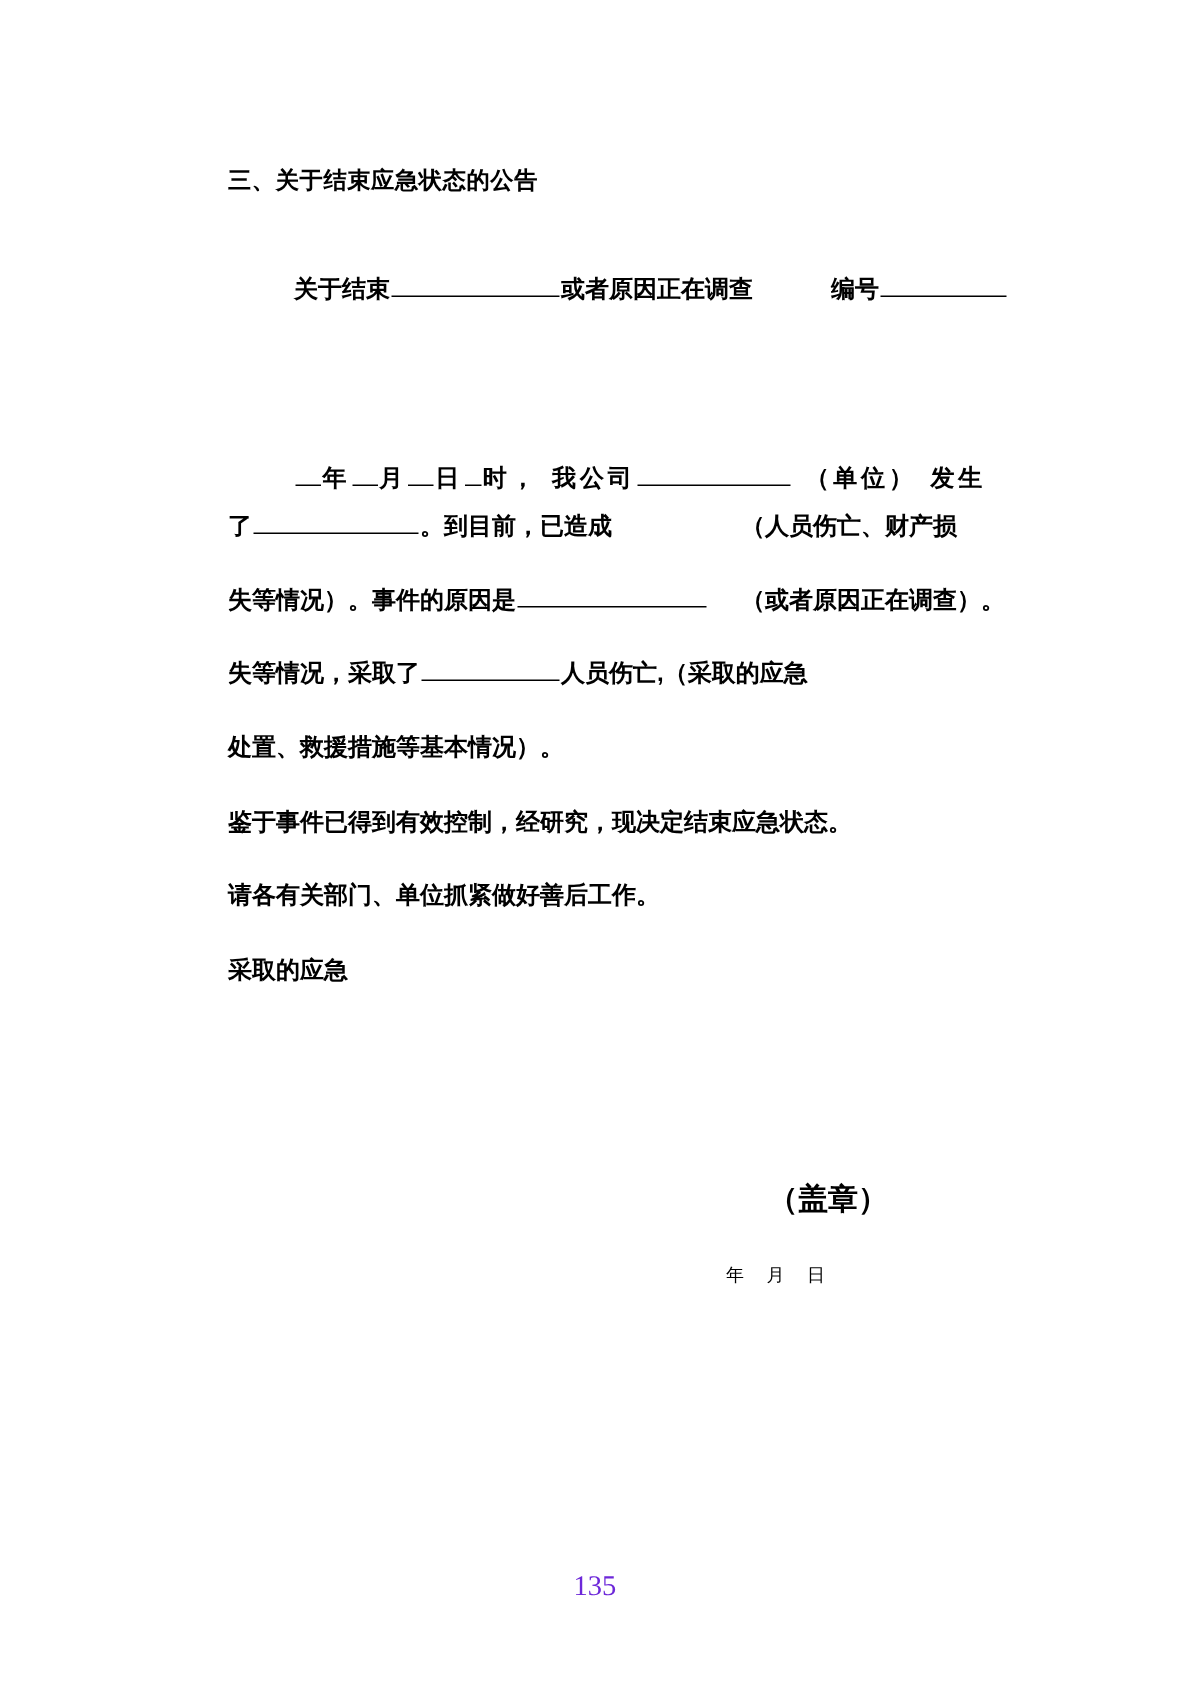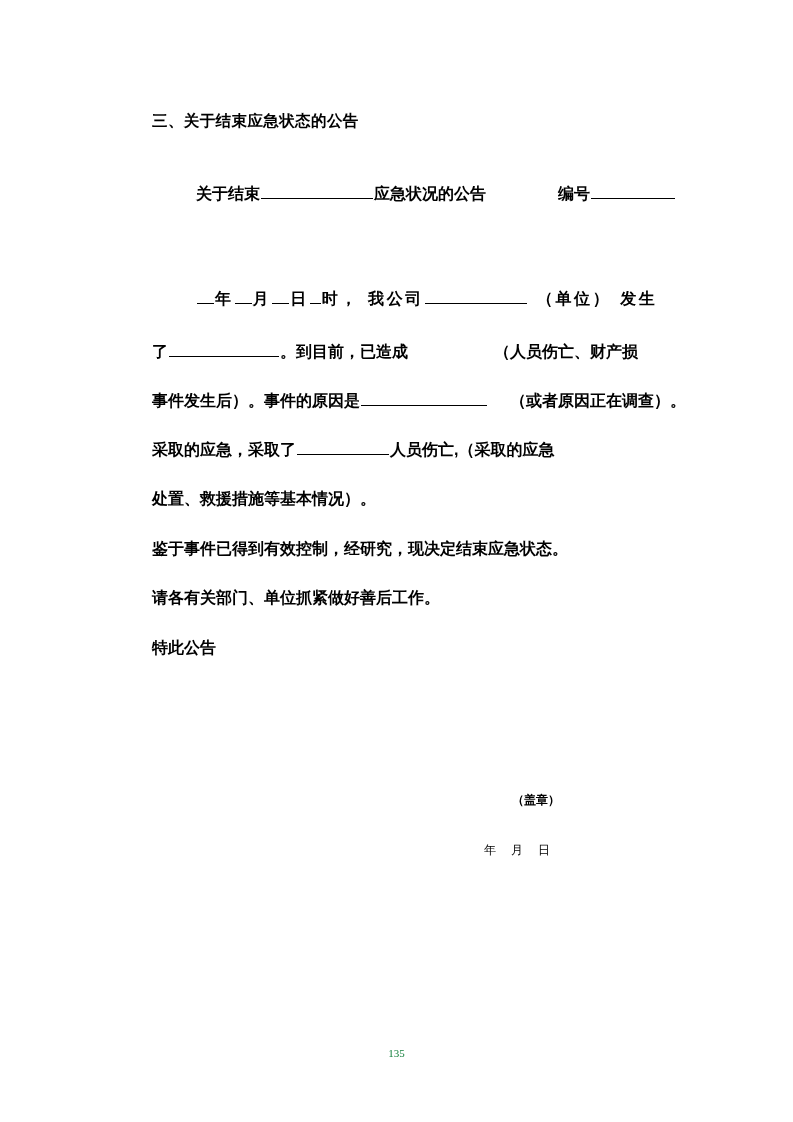--- a/index.html
+++ b/index.html
@@ -37,21 +37,21 @@
     top: 182px;
     width: 500px;
     font-size: 16px;
     font-weight: bold;
     white-space: nowrap;
     line-height: 24px;
   }
   .doc-title-main { display: inline; }
   .doc-title-serial {
     display: inline-block;
-    margin-left: 72px;
+    margin-left: 52px;
   }
 
   
   .blank {
     display: inline-block;
     border-bottom: 1.4px solid #000;
     vertical-align: baseline;
     height: 15px;
     margin: 0 1px;
   }
@@ -68,40 +68,40 @@
 
   
   .body-line {
     position: absolute;
     left: 152px;
     font-size: 16px;
     font-weight: bold;
     line-height: 24px;
     white-space: nowrap;
   }
-  .l1 { top: 287px; left: 196px; }
+  .l1 { top: 308px; left: 196px; }
   .l1 .sp { letter-spacing: 2.6px; }
   .l2 { top: 340px; }
   .l3 { top: 389px; }
   .l4 { top: 438px; }
   .l5 { top: 487px; }
   .l6 { top: 537px; }
   .l7 { top: 586px; }
   .l8 { top: 636px; }
 
   .gap-wide  { display: inline-block; width: 86px; }
   .gap-med   { display: inline-block; width: 22px; }
   .gap-small { display: inline-block; width: 9px; }
 
   
   .seal-line {
     position: absolute;
     left: 512px;
     top: 788px;
-    font-size: 12px;
+    font-size: 20px;
     font-weight: bold;
     white-space: nowrap;
     line-height: 24px;
   }
   .date-line {
     position: absolute;
     left: 484px;
     top: 838px;
     font-size: 12px;
     white-space: nowrap;
@@ -111,50 +111,50 @@
   .date-line .dsp { display: inline-block; width: 14px; }
 
   
   .page-number {
     position: absolute;
     left: 0;
     right: 0;
     top: 1047px;
     text-align: center;
     font-family: "Liberation Serif", "DejaVu Serif", serif;
-    font-size: 11px;
-    color: #15803d;
+    font-size: 19px;
+    color: #6d28d9;
   }
 </style>
 </head>
 <body>
 
 <div class="page">
 
   <div class="section-heading">三、关于结束应急状态的公告</div>
 
   <div class="doc-title-row">
-    <span class="doc-title-main"><span>关于结束</span><span class="blank blank-title"></span><span>应急状况的公告</span></span><span class="doc-title-serial"><span>编号</span><span class="blank blank-serial"></span></span>
+    <span class="doc-title-main"><span>关于结束</span><span class="blank blank-title"></span><span>或者原因正在调查</span></span><span class="doc-title-serial"><span>编号</span><span class="blank blank-serial"></span></span>
   </div>
 
   <div class="body-line l1"><span class="blank blank-yy"></span><span class="sp">年</span><span class="blank blank-mm"></span><span class="sp">月</span><span class="blank blank-dd"></span><span class="sp">日</span><span class="blank blank-hh"></span><span class="sp">时</span><span class="sp">，</span><span class="gap-small"></span><span class="sp">我公司</span><span class="blank blank-unit"></span><span class="gap-small"></span><span class="sp">（单位）</span><span class="gap-small"></span><span class="sp">发生</span></div>
 
   <div class="body-line l2"><span>了</span><span class="blank blank-event"></span><span>。到目前，已造成</span><span class="gap-wide"></span><span>（人员伤亡、财产损</span></div>
 
-  <div class="body-line l3"><span>事件发生后）。事件的原因是</span><span class="blank blank-cause"></span><span class="gap-med"></span><span>（或者原因正在调查）。</span></div>
+  <div class="body-line l3"><span>失等情况）。事件的原因是</span><span class="blank blank-cause"></span><span class="gap-med"></span><span>（或者原因正在调查）。</span></div>
 
-  <div class="body-line l4"><span>采取的应急，采取了</span><span class="blank blank-action"></span><span>人员伤亡,（采取的应急</span></div>
+  <div class="body-line l4"><span>失等情况，采取了</span><span class="blank blank-action"></span><span>人员伤亡,（采取的应急</span></div>
 
   <div class="body-line l6">鉴于事件已得到有效控制，经研究，现决定结束应急状态。</div>
 
   <div class="body-line l5">处置、救援措施等基本情况）。</div>
 
   <div class="body-line l7">请各有关部门、单位抓紧做好善后工作。</div>
 
-  <div class="body-line l8">特此公告</div>
+  <div class="body-line l8">采取的应急</div>
 
   <div class="seal-line">（盖章）</div>
 
   <div class="date-line"><span>年</span><span class="dsp"></span><span>月</span><span class="dsp"></span><span>日</span></div>
 
   <div class="page-number">135</div>
 
 </div>
 
 </body></html>

